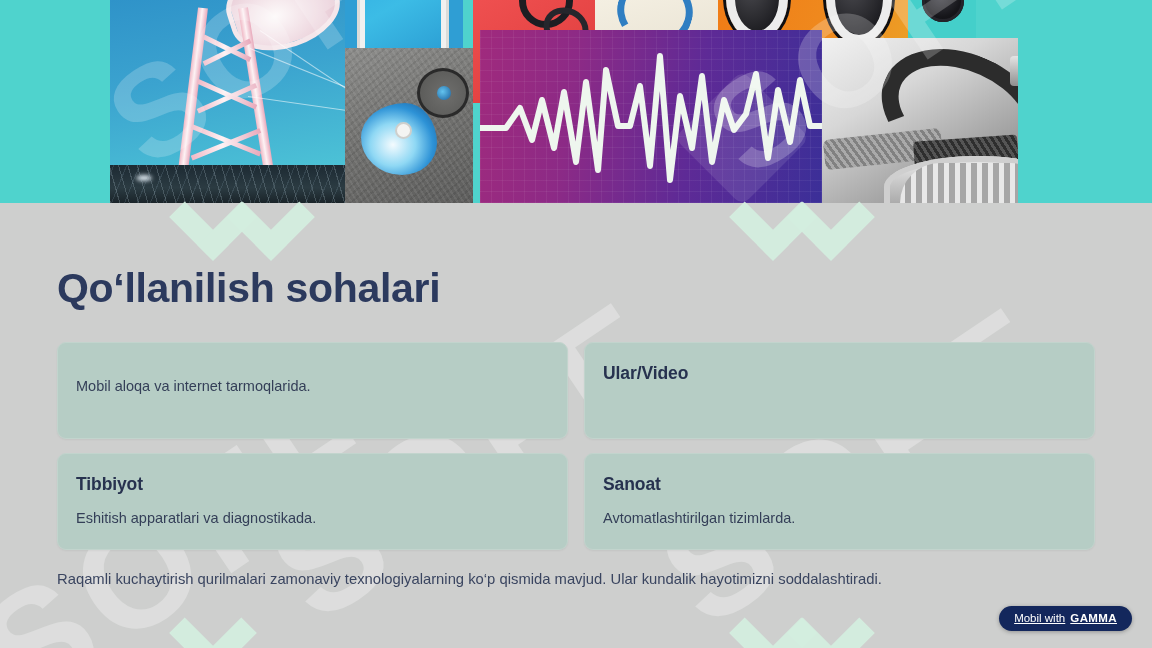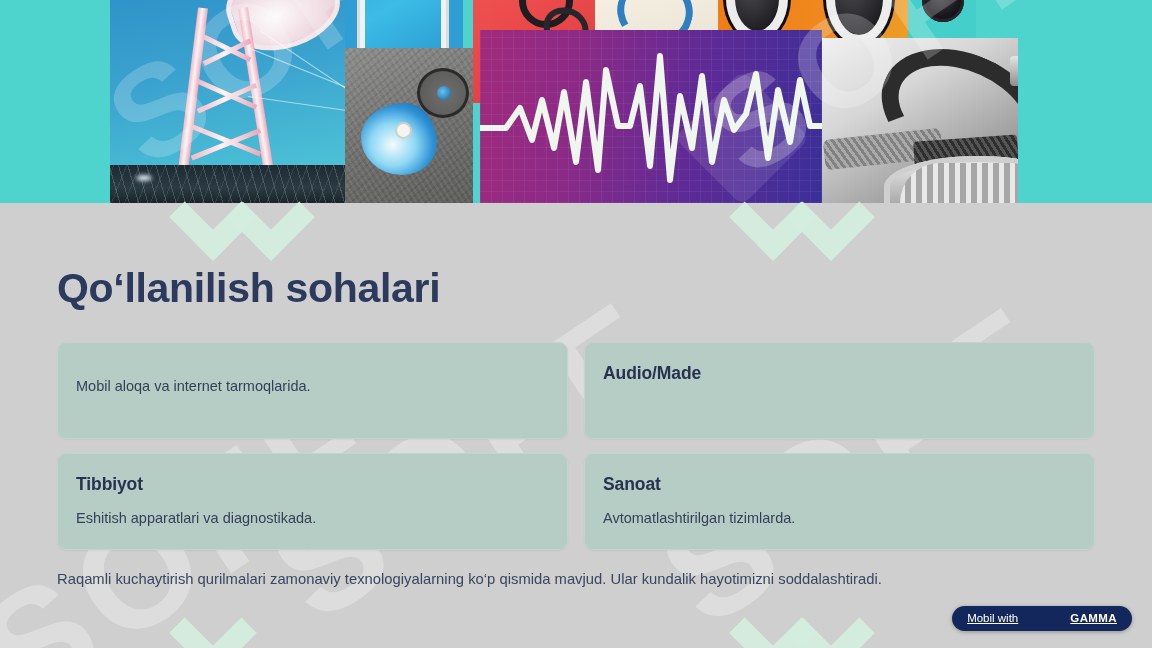--- a/index.html
+++ b/index.html
@@ -270,21 +270,21 @@
   
   .gamma-badge {
     position:absolute; right:20px; bottom:17px; z-index:12;
     display:flex; align-items:center; gap:5px;
     background:#13275c; color:#fff;
     border-radius:18px;
     padding:6px 15px 7px 15px;
     font-size:11.5px;
     box-shadow:0 1px 4px rgba(0,0,0,.3);
   }
-  .gamma-word { font-weight:700; letter-spacing:.4px; font-size:11.5px;margin-left:47px; }
+  .gamma-word { font-weight:700; letter-spacing:.4px; font-size:11.5px; }
 </style>
 </head>
 <body>
 
 <div id="slide">
 
   <div class="hero">
     <div class="collage">
 
       <div class="tile t-tower">
@@ -385,21 +385,21 @@
 
     <div class="page-title">Qo‘llanilish sohalari</div>
 
     <div class="cards">
 
       <div class="card">
         <div class="card-desc">Mobil aloqa va internet tarmoqlarida.</div>
       </div>
 
       <div class="card">
-        <div class="card-title">Audio/Made</div>
+        <div class="card-title">Ular/Video</div>
       </div>
 
       <div class="card">
         <div class="card-title">Tibbiyot</div>
         <div class="card-desc">Eshitish apparatlari va diagnostikada.</div>
       </div>
 
       <div class="card">
         <div class="card-title">Sanoat</div>
         <div class="card-desc">Avtomatlashtirilgan tizimlarda.</div>

